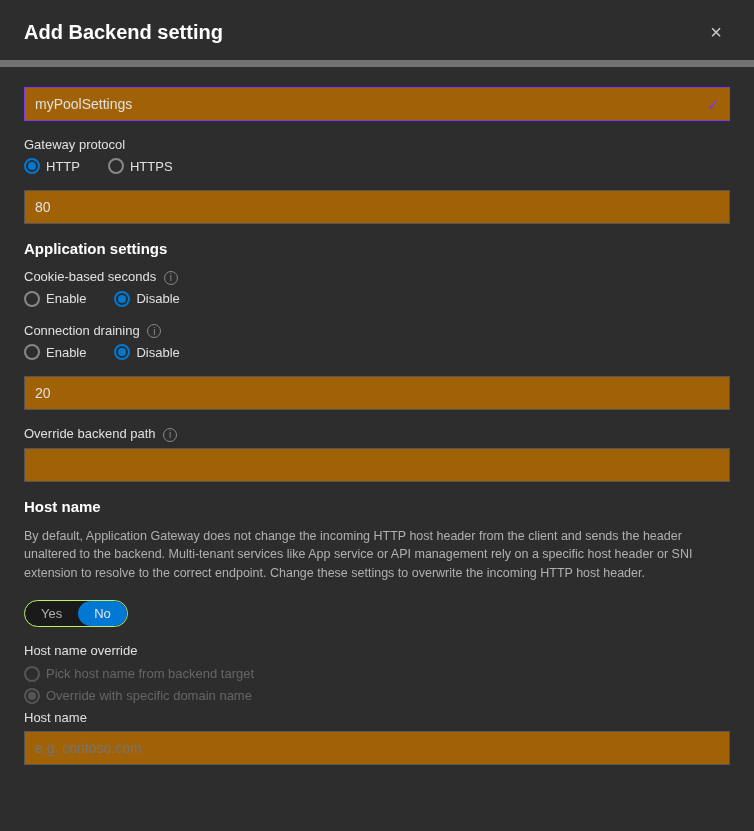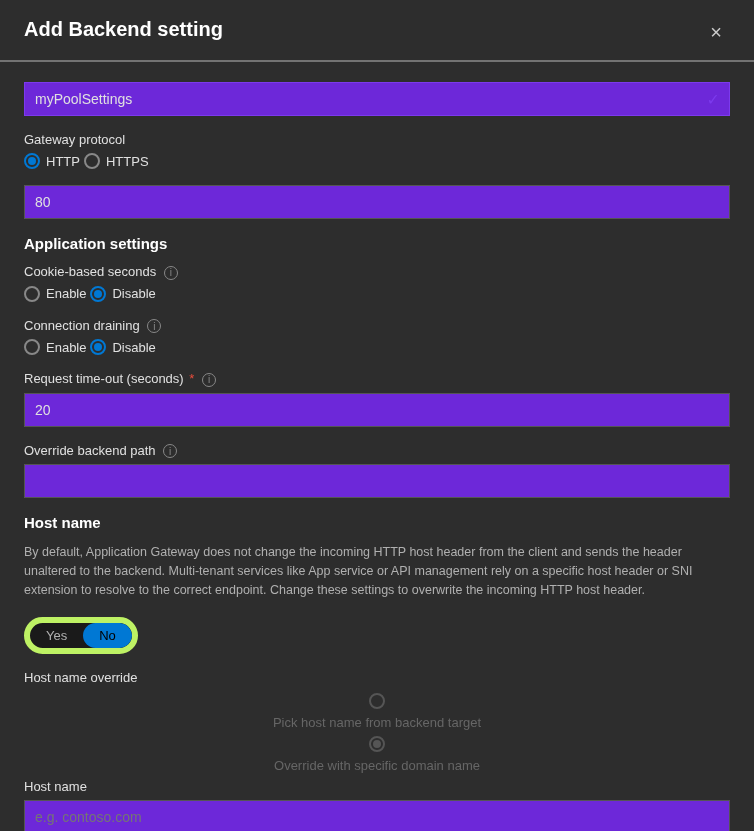--- a/index.html
+++ b/index.html
@@ -24,22 +24,23 @@
       color: #e0e0e0;
       position: relative;
       padding: 0;
       display: flex;
       flex-direction: column;
     }
 
     .modal-header {
       display: flex;
       justify-content: space-between;
+      align-items: center;
       padding: 18px 24px 14px 24px;
-      border-bottom: 2px solid #737373;
+      border-bottom: 7px solid #737373;
     }
 
     .modal-title {
       font-size: 20px;
       font-weight: 600;
       color: #ffffff;
     }
 
     .close-btn {
       background: none;
@@ -84,21 +85,21 @@
       border: 1px solid #888;
       color: #888;
       font-size: 10px;
       margin-left: 4px;
       cursor: pointer;
       vertical-align: middle;
     }
 
     .text-input {
       width: 100%;
-      background: #6d28d9;
+      background: #a16207;
       border: 1px solid #555;
       color: #e0e0e0;
       padding: 8px 10px;
       font-size: 14px;
       outline: none;
     }
 
     .text-input.active-border {
       border-color: #7c3aed;
     }
@@ -112,21 +113,21 @@
       right: 10px;
       top: 50%;
       transform: translateY(-50%);
       color: #7c3aed;
       font-size: 16px;
     }
 
     .radio-group {
       display: flex;
       align-items: center;
-      gap: 4px;
+      gap: 28px;
       margin-top: 4px;
     }
 
     .radio-option {
       display: flex;
       align-items: center;
       gap: 6px;
       cursor: pointer;
       font-size: 13px;
       color: #e0e0e0;
@@ -171,34 +172,34 @@
     }
 
     
     .toggle-group {
       display: flex;
       align-items: center;
       background: #1a1a1a;
       border-radius: 20px;
       overflow: hidden;
       width: fit-content;
-      border: 6px solid #bef264;
+      border: 1px solid #bef264;
     }
 
     .toggle-option {
       padding: 5px 16px;
       font-size: 13px;
       cursor: pointer;
       border-radius: 20px;
       transition: background 0.2s;
     }
 
     .toggle-option.active {
       background: #0078d4;
-      color: #000000;
+      color: #e5e5e5;
     }
 
     .toggle-option.inactive {
       background: transparent;
       color: #b0b0b0;
     }
 
     .sub-field-label {
       font-size: 13px;
       font-weight: 500;
@@ -208,21 +209,20 @@
     }
 
     .radio-option-disabled {
       display: flex;
       align-items: center;
       gap: 6px;
       cursor: not-allowed;
       font-size: 13px;
       color: #666;
       margin-bottom: 6px;
-      flex-direction: column;
     }
 
     .radio-circle-disabled {
       width: 16px;
       height: 16px;
       border-radius: 50%;
       border: 2px solid #555;
       display: flex;
       align-items: center;
       justify-content: center;
@@ -312,25 +312,20 @@
             <span>Enable</span>
           </label>
           <label class="radio-option">
             <span class="radio-circle selected"></span>
             <span>Disable</span>
           </label>
         </div>
       </div>
 
       <div class="field-group">
-        <label class="field-label">
-          <span>Request time-out (seconds)</span>
-          <span class="required">*</span>
-          <span class="info-icon">i</span>
-        </label>
         <input type="text" class="text-input" value="20" style="">
       </div>
 
       <div class="field-group">
         <label class="field-label">
           <span>Override backend path</span>
           <span class="info-icon">i</span>
         </label>
         <input type="text" class="text-input" value="" style="">
       </div>

